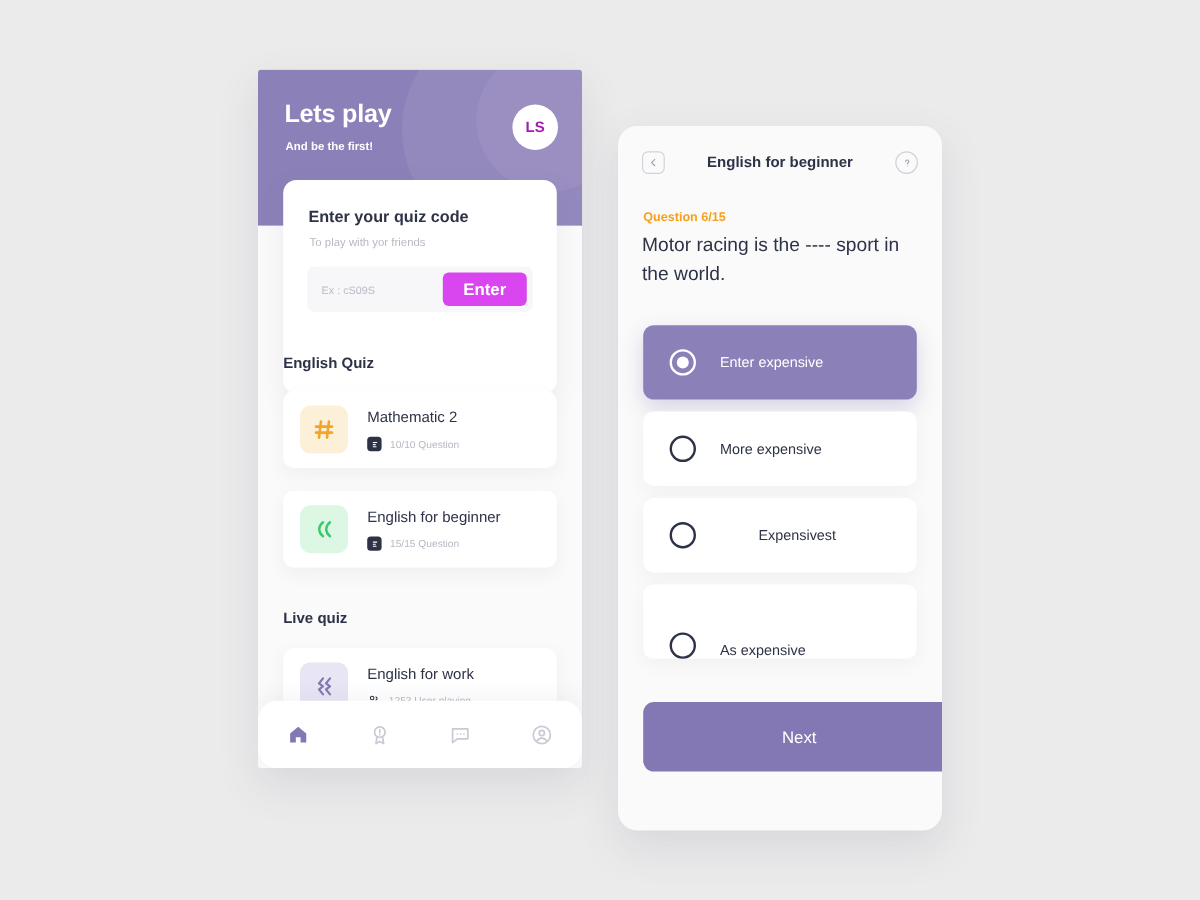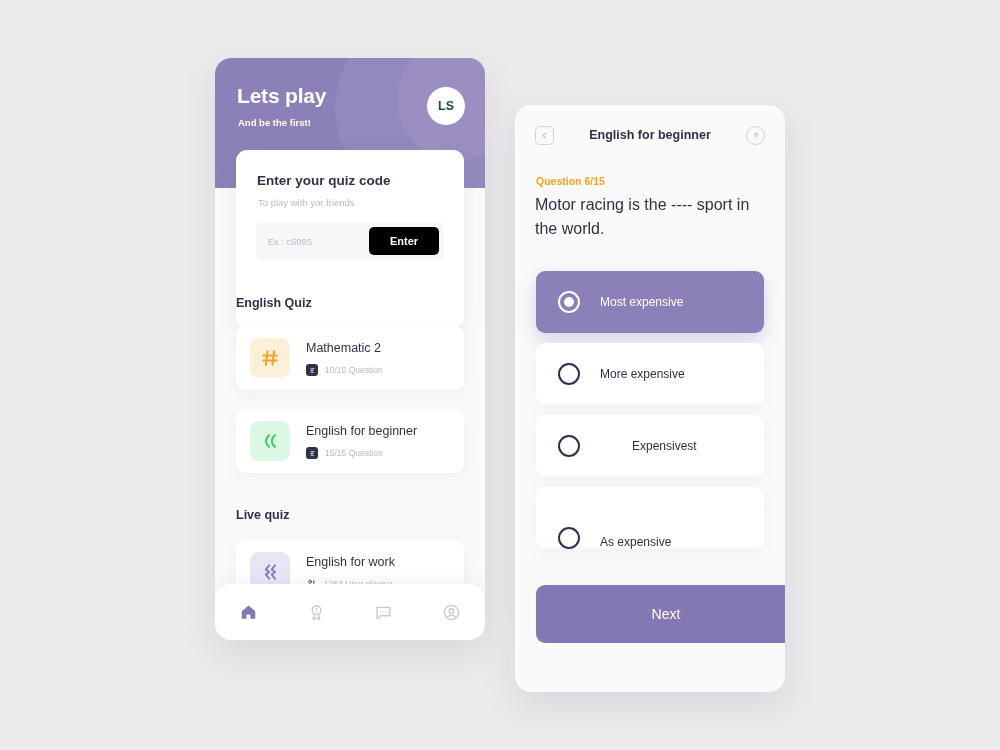--- a/index.html
+++ b/index.html
@@ -16,21 +16,21 @@
   }
 
   
   #left-phone {
     position: absolute;
     left: 215px;
     top: 58px;
     width: 270px;
     height: 582px;
     background: #fafafa;
-    border-radius: 16px;
+    border-radius: 3px;
     box-shadow: 0 14px 34px rgba(90, 85, 120, 0.13);
     overflow: hidden;
   }
 
   #left-header {
     position: absolute;
     left: 0; top: 0;
     width: 270px;
     height: 130px;
     background: #8c80b8;
@@ -67,21 +67,21 @@
   }
   #avatar {
     position: absolute;
     right: 20px; top: 29px;
     width: 38px; height: 38px;
     border-radius: 50%;
     background: #ffffff;
     display: flex;
     align-items: center;
     justify-content: center;
-    color: #14532d;
+    color: #a21caf;
     font-size: 12.5px;
     font-weight: bold;
   }
 
   #quiz-code-card {
     position: absolute;
     left: 21px; top: 92px;
     width: 228px;
     height: 178px;
     background: #ffffff;
@@ -120,26 +120,26 @@
     font-family: "Liberation Sans", sans-serif;
     font-size: 9px;
     color: #8c8f9c;
   }
   #quiz-code-input::placeholder { color: #b9bbc6; }
   #enter-button {
     position: absolute;
     right: 5px; top: 5px;
     width: 70px;
     height: 28px;
-    background: #000000;
+    background: #d946ef;
     border: none;
     border-radius: 5px;
     color: #ffffff;
     font-family: "Liberation Sans", sans-serif;
-    font-size: 11px;
+    font-size: 14px;
     font-weight: bold;
     cursor: pointer;
   }
 
   .section-heading {
     position: absolute;
     left: 21px;
     color: #2e3247;
     font-size: 12.5px;
     font-weight: bold;
@@ -481,21 +481,21 @@
     </button>
   </div>
 
   <div id="question-progress">Question 6/15</div>
   <div id="question-text">Motor racing is the ---- sport in the world.</div>
 
   <div id="answer-0" class="answer-option selected">
     <span class="radio-mark">
         <span class="radio-dot"></span>
       </span>
-    <span class="answer-label">Most expensive</span>
+    <span class="answer-label">Enter expensive</span>
   </div>
   <div id="answer-1" class="answer-option">
     <span class="radio-mark"></span>
     <span class="answer-label">More expensive</span>
   </div>
   <div id="answer-2" class="answer-option">
     <span class="radio-mark"></span>
     <span class="answer-label">Expensivest</span>
   </div>
   <div id="answer-3" class="answer-option">

